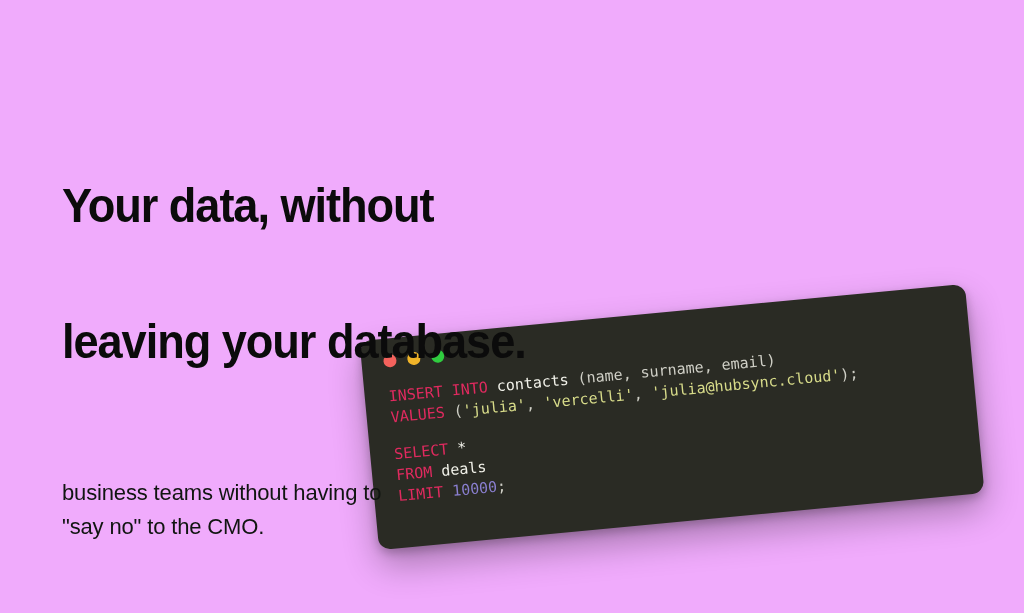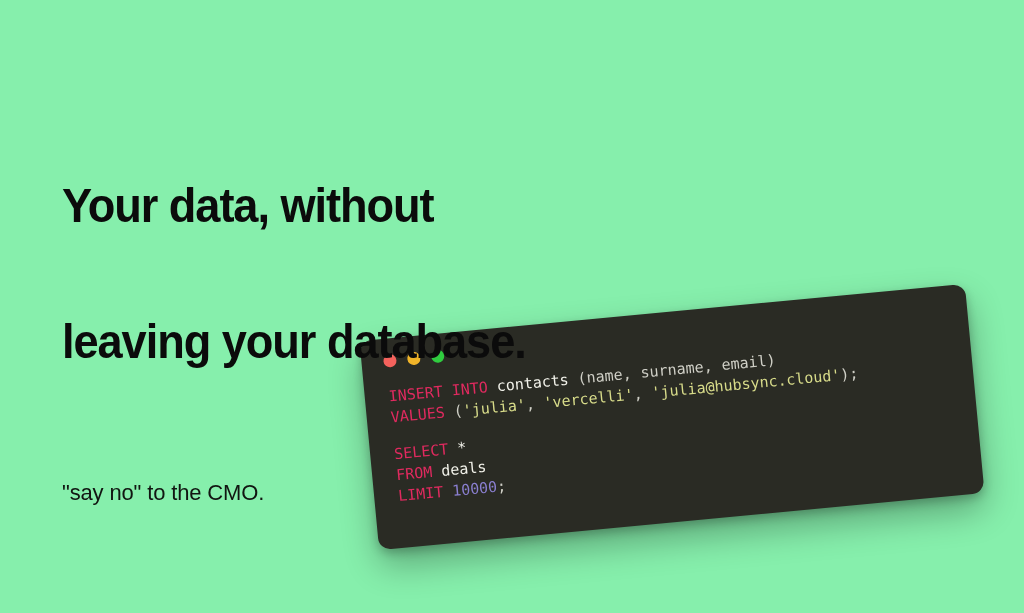--- a/index.html
+++ b/index.html
@@ -10,21 +10,21 @@
     width: 1024px;
     height: 613px;
     overflow: hidden;
     font-family: "Liberation Sans", sans-serif;
   }
 
   #hero {
     position: relative;
     width: 1024px;
     height: 613px;
-    background: #86efac;
+    background: #f0abfc;
     overflow: hidden;
   }
 
   
   #copy {
     position: absolute;
     left: 62px;
     top: 104px;
     width: 560px;
     z-index: 3;
@@ -132,20 +132,21 @@
 <div id="hero">
 
   <div id="copy">
 
     <h1 id="headline">
       <span class="hl-line">Your data, without</span>
       <span class="hl-line">leaving your database.</span>
     </h1>
 
     <p id="subcopy">
+      <span class="sub-line">business teams without having to</span>
       <span class="sub-line">"say no" to the CMO.</span>
     </p>
 
   </div>
 
   <div id="terminal-wrap">
     <div id="terminal">
 
       <div id="titlebar">
         <span class="dot red"></span>

